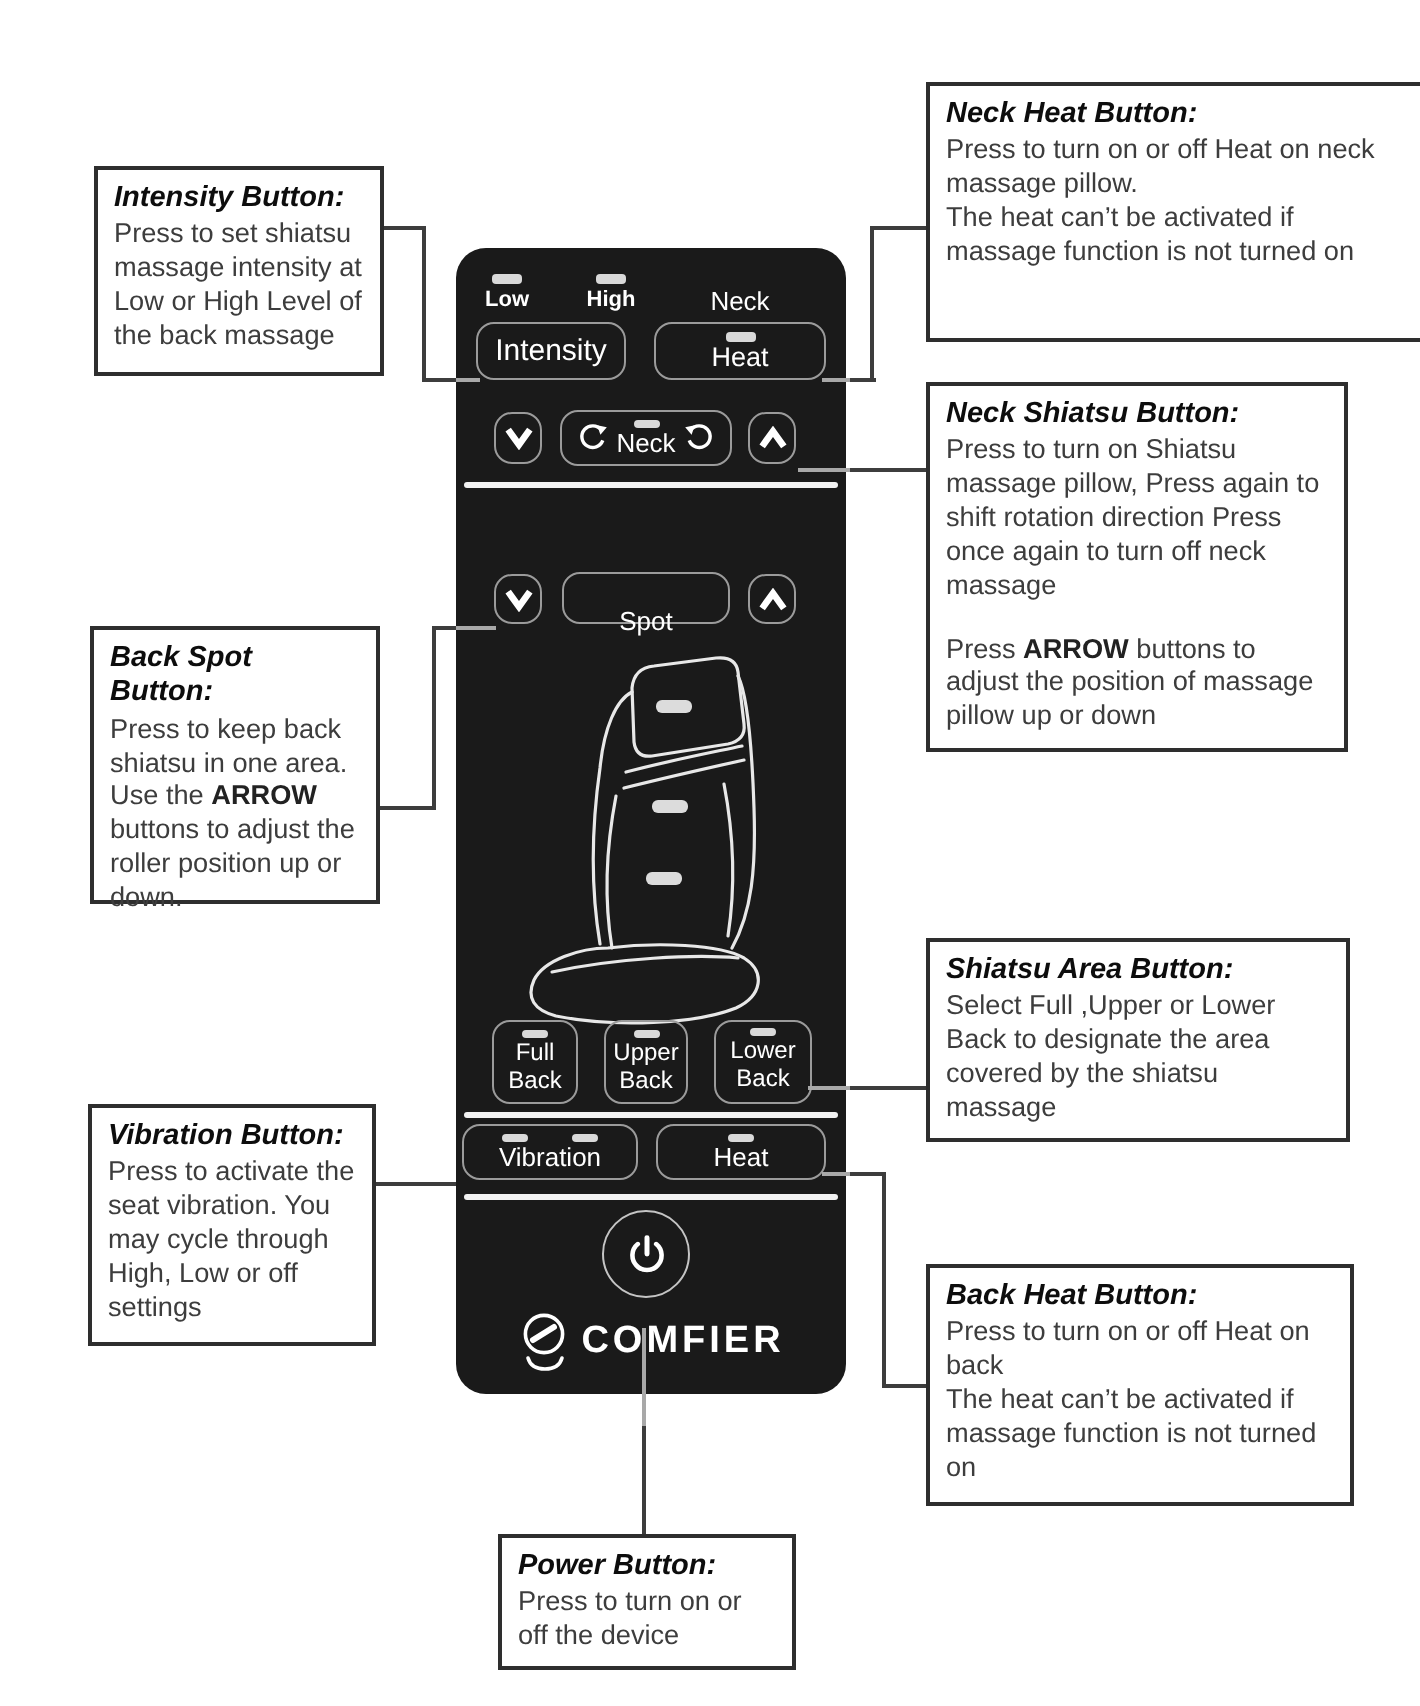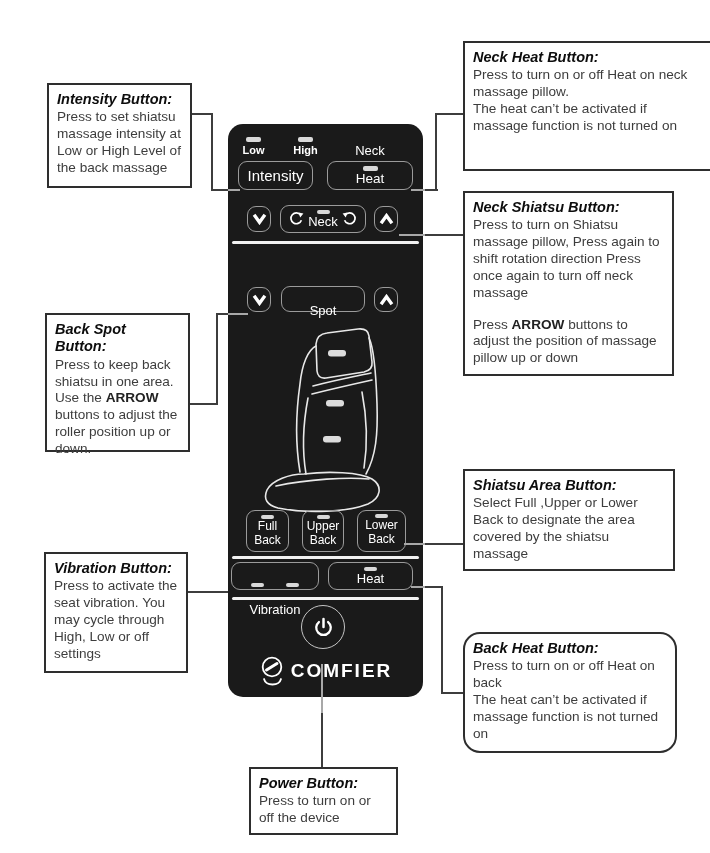--- a/index.html
+++ b/index.html
@@ -162,21 +162,21 @@
     <div class="btn btn-col" style="left:129px;top:386px;width:49px;height:42px;padding-top:3px;gap:1px;">
       <span class="led ledbar-sm"></span>
       <span class="two-line">
         <span>Lower</span><br>
         <span>Back</span>
       </span>
     </div>
 
     <div class="divline" style="top:432px;"></div>
 
-    <div class="btn btn-col" style="left:3px;top:438px;width:88px;height:28px;padding-top:20px;gap:16px;">
+    <div class="btn btn-col" style="left:3px;top:438px;width:88px;height:28px;padding-top:4px;gap:1px;">
       <span style="display:flex;gap:22px;">
         <span class="led ledbar-sm"></span>
         <span class="led ledbar-sm"></span>
       </span>
       <span style="font-size:13px;line-height:13px;">Vibration</span>
     </div>
     <div class="btn btn-col" style="left:100px;top:438px;width:85px;height:28px;padding-top:4px;gap:1px;">
       <span class="led ledbar-sm"></span>
       <span style="font-size:13px;line-height:13px;">Heat</span>
     </div>
@@ -244,21 +244,21 @@
   <div class="box" style="left:463px;top:469px;width:212px;height:102px;">
     <div class="box-title">Shiatsu Area Button:</div>
     <div class="box-body">Select Full ,Upper or Lower Back to designate the area covered by the shiatsu massage</div>
   </div>
 
   <div class="box" style="left:44px;top:552px;width:144px;height:121px;">
     <div class="box-title">Vibration Button:</div>
     <div class="box-body">Press to activate the seat vibration. You may cycle through High, Low or off settings</div>
   </div>
 
-  <div class="box" style="left:463px;top:632px;width:214px;height:121px;border-radius:17px;">
+  <div class="box" style="left:463px;top:632px;width:214px;height:121px;">
     <div class="box-title">Back Heat Button:</div>
     <div class="box-body">
       <span>Press to turn on or off Heat on back</span><br>
       <span>The heat can’t be activated if massage function is not turned on</span>
     </div>
   </div>
 
   <div class="box" style="left:249px;top:767px;width:149px;height:68px;">
     <div class="box-title">Power Button:</div>
     <div class="box-body">Press to  turn on or off the device</div>

